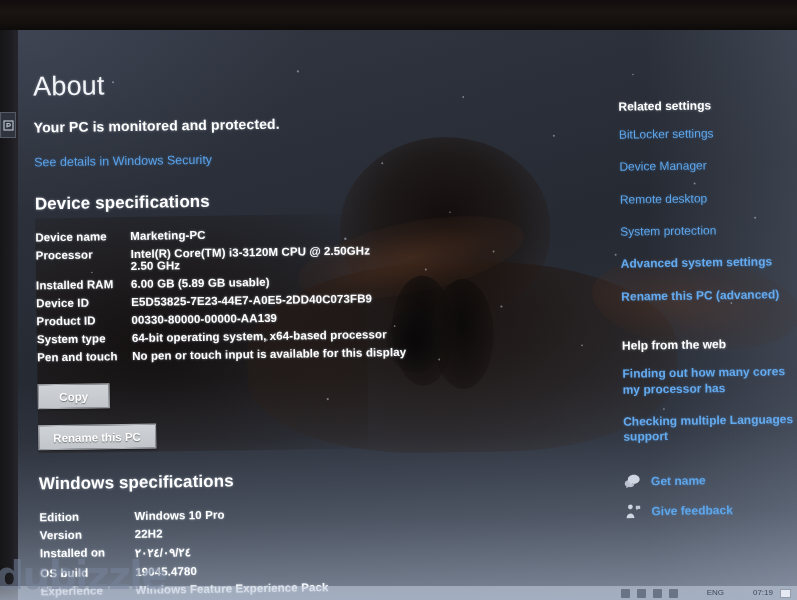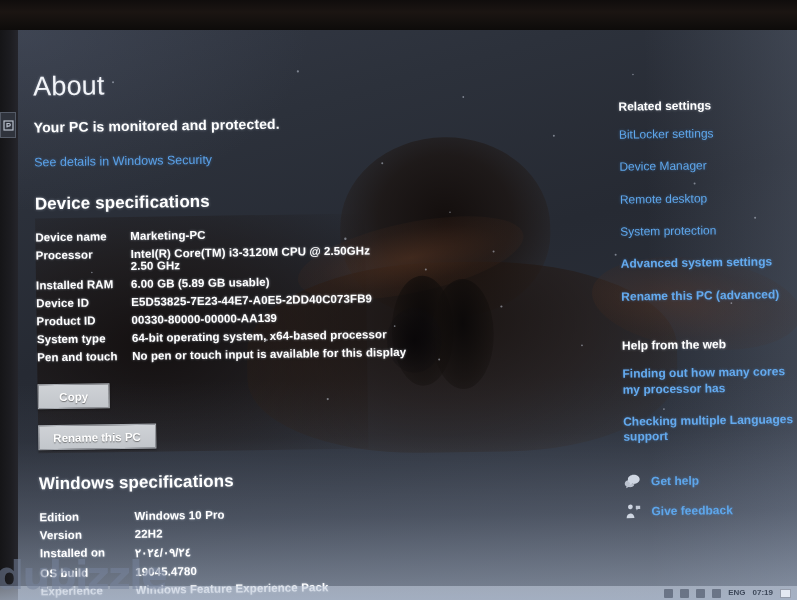--- a/index.html
+++ b/index.html
@@ -184,22 +184,22 @@
   .taskbar {
     position:absolute; left:0; bottom:0; width:797px; height:14px; z-index:55;
     background:linear-gradient(180deg, rgba(196,206,222,.55) 0%, rgba(176,188,207,.75) 100%);
     display:flex; align-items:center; justify-content:flex-end;
     padding-right:6px; gap:7px; overflow:hidden;
   }
   .tb-ico {
     width:9px; height:9px; background:rgba(60,70,88,.55); border-radius:1px;
   }
   .tb-txt {
-    font-size:8px; color:rgba(44,54,72,.85); font-weight:700;
-    font-family:"Liberation Sans", sans-serif; line-height:1;
+    font-size:8px; color:rgba(44,54,72,.85); font-weight:400;
+    font-family:"Liberation Sans", sans-serif; line-height:1;margin-left:22px;
   }
   .tb-note {
     width:11px; height:9px; background:rgba(235,240,248,.9);
     border:1px solid rgba(70,80,100,.5);
   }
   
   .edge-icon {
     position:absolute; left:0px; top:112px; width:16px; height:26px; z-index:45;
     background:#2f333c; border:1px solid #545a66;
     display:flex; align-items:center; justify-content:center;
@@ -361,21 +361,21 @@
         <a class="rail-link bold">Finding out how many cores my processor has</a>
         <a class="rail-link bold">Checking multiple Languages support</a>
 
         <div class="rail-sub first">
           <span class="ico">
             <svg viewBox="0 0 17 16" fill="currentColor">
               <path d="M9.8 1.2c3.2 0 5.9 2 5.9 4.6s-2.7 4.6-5.9 4.6c-.6 0-1.2-.1-1.8-.2l-2.6 1.4.6-2.1C4.6 8.7 3.9 7.4 3.9 5.8c0-2.6 2.7-4.6 5.9-4.6z"></path>
               <path d="M4.6 6.4c-2.3.4-3.9 1.9-3.9 3.6 0 1.1.7 2.1 1.8 2.8l-.5 1.9 2.4-1.2c.5.1 1 .2 1.5.2 2.3 0 4.2-1.3 4.5-3-2.9.1-5.3-1.7-5.8-4.3z" opacity=".85"></path>
             </svg>
           </span>
-          <span>Get help</span>
+          <span>Get name</span>
         </div>
 
         <div class="rail-sub">
           <span class="ico">
             <svg viewBox="0 0 17 16" fill="currentColor">
               <circle cx="6" cy="3.3" r="2.4"></circle>
               <path d="M2.1 14.6c0-2.6 1.7-4.6 3.9-4.6s3.9 2 3.9 4.6H2.1z"></path>
               <path d="M11.4 2.2h4.4v3.4h-2.3l-1.4 1.3V5.6h-.7V2.2z" opacity=".9"></path>
             </svg>
           </span>

